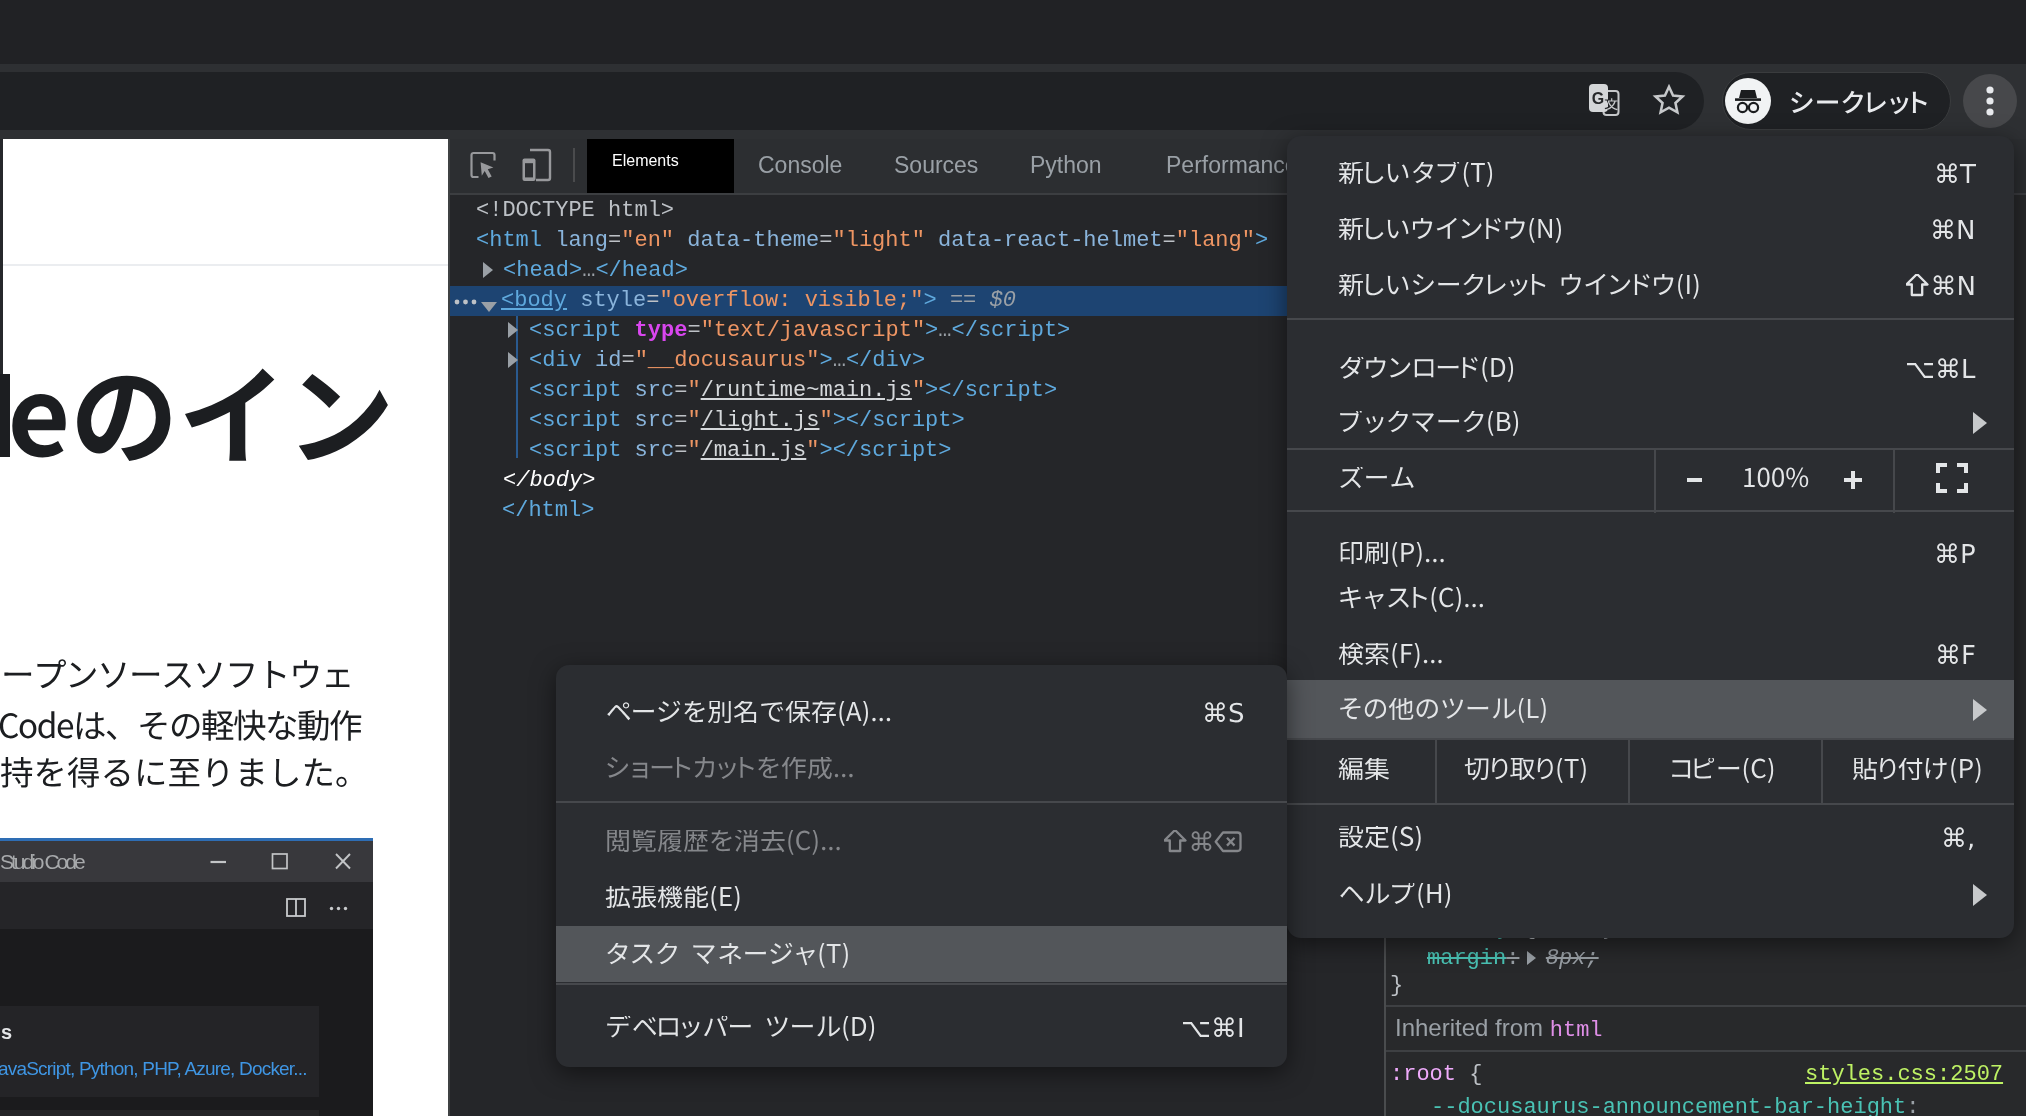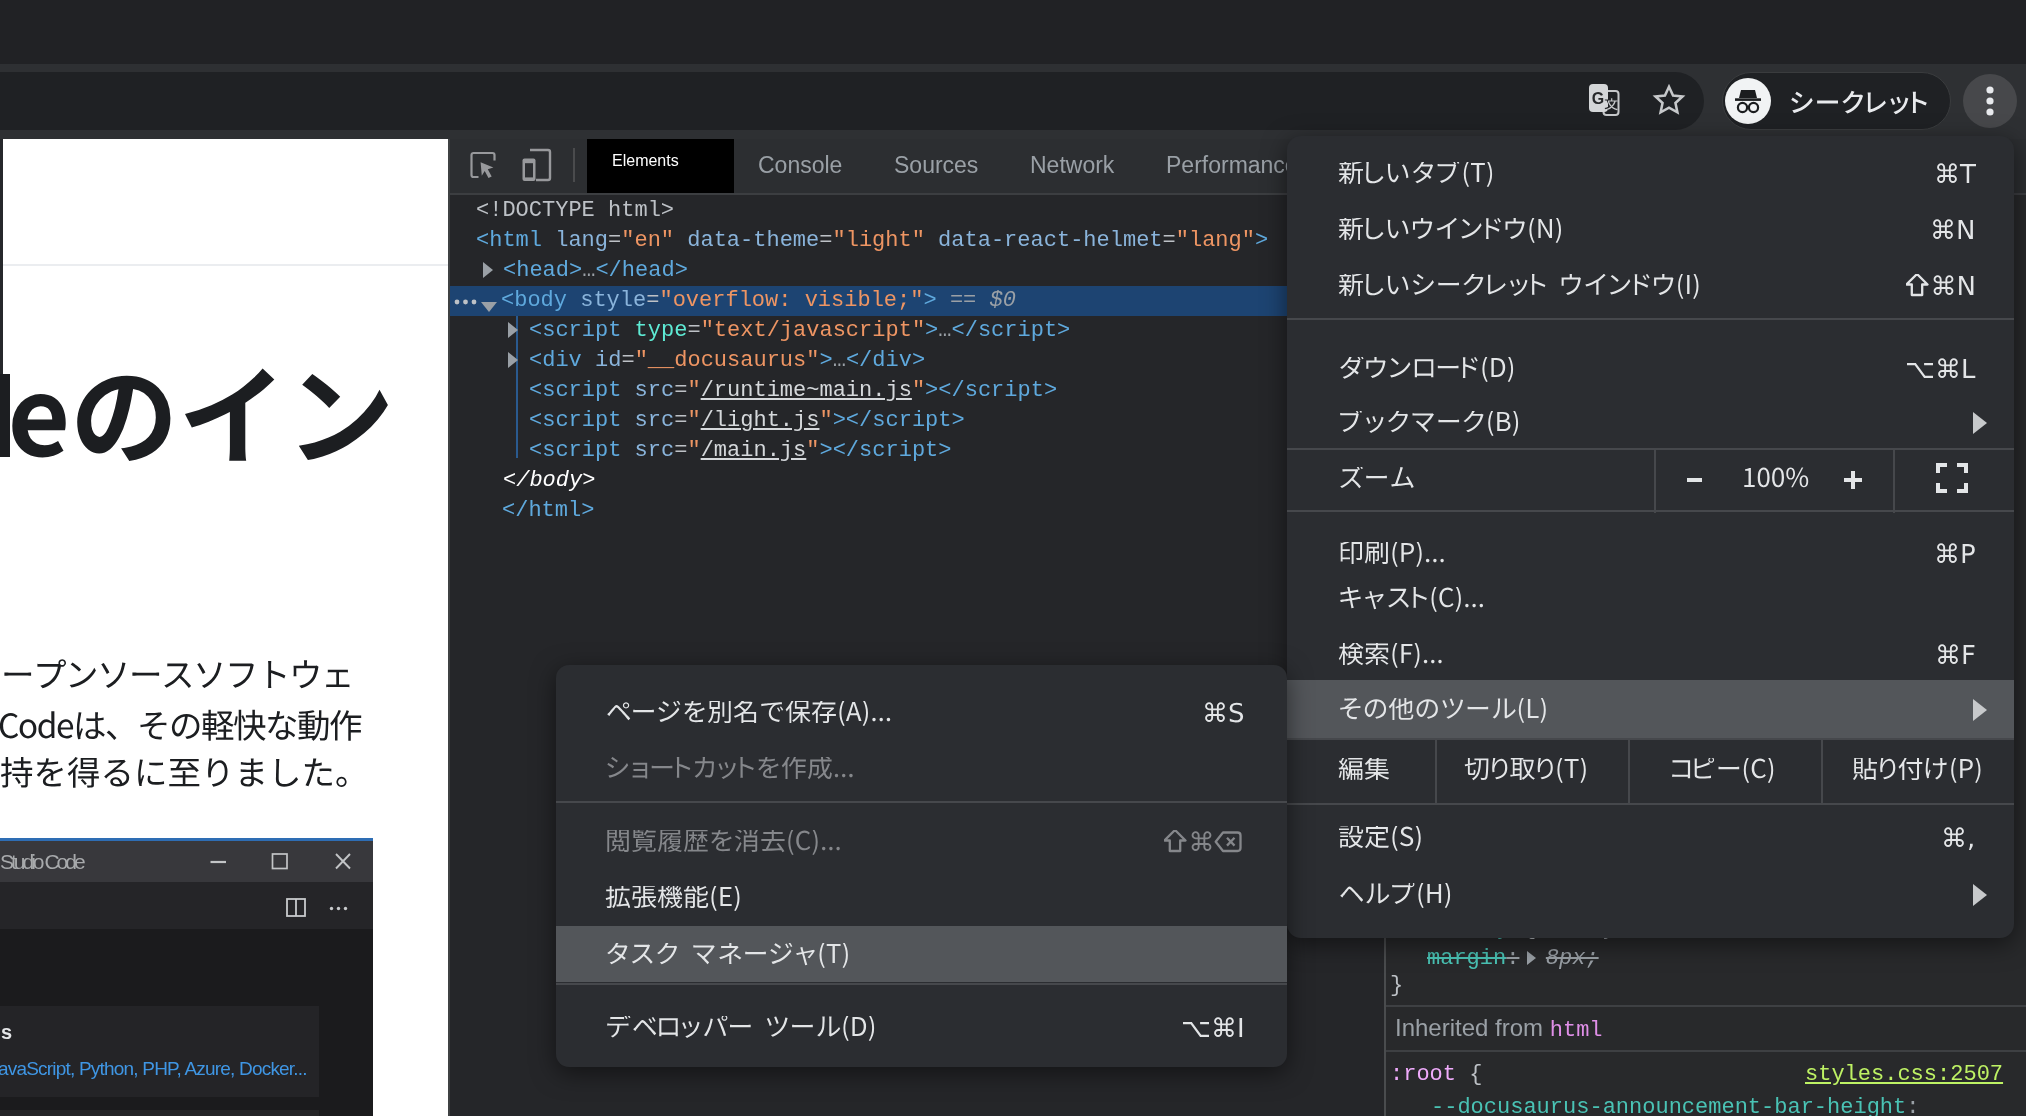--- a/index.html
+++ b/index.html
@@ -123,31 +123,31 @@
 <path d="M12 4 H30 a2 2 0 0 1 2 2 V32 a2 2 0 0 1 -2 2 H18" stroke="#98999c" stroke-width="2.4"></path>
 <rect x="4.5" y="12.5" width="13" height="22.5" rx="2" fill="#98999c"></rect>
 <rect x="7" y="17.2" width="8" height="14.2" fill="#2c2e31"></rect>
 </svg>
   </div>
 <div class="a" style="left:573px;top:148px;width:2px;height:34px;background:#4a4b4d;"></div>
 <div class="a" style="left:587px;top:139px;width:147px;height:54px;background:#000000;"></div>
 <div class="a" style="left:612px;top:152px;font-size:16px;color:#ffffff;">Elements</div>
 <div class="a" style="left:758px;top:152px;font-size:23px;color:#9aa0a6;">Console</div>
 <div class="a" style="left:894px;top:152px;font-size:23px;color:#9aa0a6;">Sources</div>
-<div class="a" style="left:1030px;top:152px;font-size:23px;color:#9aa0a6;">Network</div>
+<div class="a" style="left:1030px;top:152px;font-size:23px;color:#9aa0a6;">Python</div>
 <div class="a" style="left:1166px;top:152px;font-size:23px;color:#9aa0a6;">Performance</div>
 <div class="a" style="left:1384px;top:195px;width:2px;height:921px;background:#4a4c4e;"></div>
 <div class="a" style="left:1386px;top:195px;width:640px;height:921px;background:#28292b;"></div>
 <div class="a" style="left:450px;top:286px;width:934px;height:30px;background:#1d4472;"></div>
 <div class="a" style="left:516px;top:316px;width:2px;height:142px;background:#2a5a8f;"></div>
 <div class="a mono" style="left:476px;top:196px;"><span style="color:#bdc1c6;">&lt;!DOCTYPE html&gt;</span></div>
 <div class="a mono" style="left:476px;top:226px;"><span style="color:#5fa9dd;">&lt;html</span><span style="color:#8ab4db;"> lang</span><span style="color:#bdc1c6;">=</span><span style="color:#ee9563;">"en"</span><span style="color:#8ab4db;"> data-theme</span><span style="color:#bdc1c6;">=</span><span style="color:#ee9563;">"light"</span><span style="color:#8ab4db;"> data-react-helmet</span><span style="color:#bdc1c6;">=</span><span style="color:#ee9563;">"lang"</span><span style="color:#5fa9dd;">&gt;</span></div>
 <div class="a mono" style="left:503px;top:256px;"><span style="color:#5fa9dd;">&lt;head&gt;</span><span style="color:#9aa0a6;">…</span><span style="color:#5fa9dd;">&lt;/head&gt;</span></div>
-<div class="a mono" style="left:501px;top:286px;"><span style="color:#5fa9dd;">&lt;body</span><span style="color:#8ab4db;"> style</span><span style="color:#bdc1c6;">=</span><span style="color:#ee9563;">"overflow: visible;"</span><span style="color:#5fa9dd;">&gt;</span><span style="color:#9aa0a6;"> == </span><span style="color:#9aa0a6;"><i>$0</i></span></div>
-<div class="a mono" style="left:529px;top:316px;"><span style="color:#5fa9dd;">&lt;script</span><span style="color:#5eead4;"> type</span><span style="color:#bdc1c6;">=</span><span style="color:#ee9563;">"text/javascript"</span><span style="color:#5fa9dd;">&gt;</span><span style="color:#9aa0a6;">…</span><span style="color:#5fa9dd;">&lt;/script&gt;</span></div>
+<div class="a mono" style="left:501px;top:286px;"><span style="color:#5fa9dd;text-decoration:underline;">&lt;body</span><span style="color:#8ab4db;"> style</span><span style="color:#bdc1c6;">=</span><span style="color:#ee9563;">"overflow: visible;"</span><span style="color:#5fa9dd;">&gt;</span><span style="color:#9aa0a6;"> == </span><span style="color:#9aa0a6;"><i>$0</i></span></div>
+<div class="a mono" style="left:529px;top:316px;"><span style="color:#5fa9dd;">&lt;script</span><span style="color:#d946ef;font-weight:bold;"> type</span><span style="color:#bdc1c6;">=</span><span style="color:#ee9563;">"text/javascript"</span><span style="color:#5fa9dd;">&gt;</span><span style="color:#9aa0a6;">…</span><span style="color:#5fa9dd;">&lt;/script&gt;</span></div>
 <div class="a mono" style="left:529px;top:346px;"><span style="color:#5fa9dd;">&lt;div</span><span style="color:#8ab4db;"> id</span><span style="color:#bdc1c6;">=</span><span style="color:#ee9563;">"__docusaurus"</span><span style="color:#5fa9dd;">&gt;</span><span style="color:#9aa0a6;">…</span><span style="color:#5fa9dd;">&lt;/div&gt;</span></div>
 <div class="a mono" style="left:529px;top:376px;"><span style="color:#5fa9dd;">&lt;script</span><span style="color:#8ab4db;"> src</span><span style="color:#bdc1c6;">=</span><span style="color:#ee9563;">"</span><span style="color:#d5d8db;"><u>/runtime~main.js</u></span><span style="color:#ee9563;">"</span><span style="color:#5fa9dd;">&gt;&lt;/script&gt;</span></div>
 <div class="a mono" style="left:529px;top:406px;"><span style="color:#5fa9dd;">&lt;script</span><span style="color:#8ab4db;"> src</span><span style="color:#bdc1c6;">=</span><span style="color:#ee9563;">"</span><span style="color:#d5d8db;"><u>/light.js</u></span><span style="color:#ee9563;">"</span><span style="color:#5fa9dd;">&gt;&lt;/script&gt;</span></div>
 <div class="a mono" style="left:529px;top:436px;"><span style="color:#5fa9dd;">&lt;script</span><span style="color:#8ab4db;"> src</span><span style="color:#bdc1c6;">=</span><span style="color:#ee9563;">"</span><span style="color:#d5d8db;"><u>/main.js</u></span><span style="color:#ee9563;">"</span><span style="color:#5fa9dd;">&gt;&lt;/script&gt;</span></div>
 <div class="a mono" style="left:503px;top:466px;"><span style="color:#ffffff;font-style:italic;">&lt;/body&gt;</span></div>
 <div class="a mono" style="left:478px;top:496px;margin-left:24px;"><span style="color:#5fa9dd;">&lt;/html&gt;</span></div>
 <div class="a" style="left:483px;top:262px;"><span style="display:inline-block;width:0;height:0;border-top:8px solid transparent;border-bottom:8px solid transparent;border-left:10px solid #9aa0a6;"></span></div>
 <div class="a" style="left:453px;top:298px;">
     <svg width="26" height="8">
       <circle cx="4" cy="4" r="2.4" fill="#bdc1c6"></circle>

